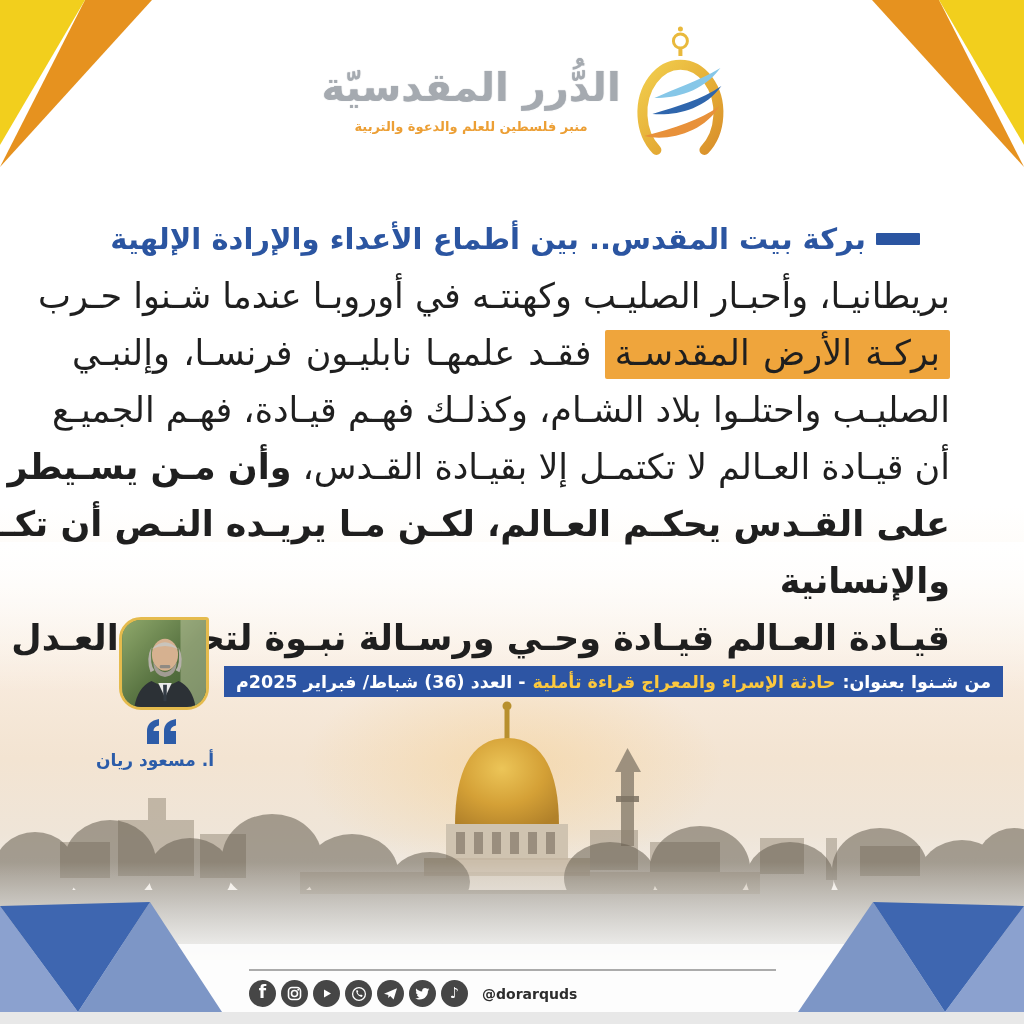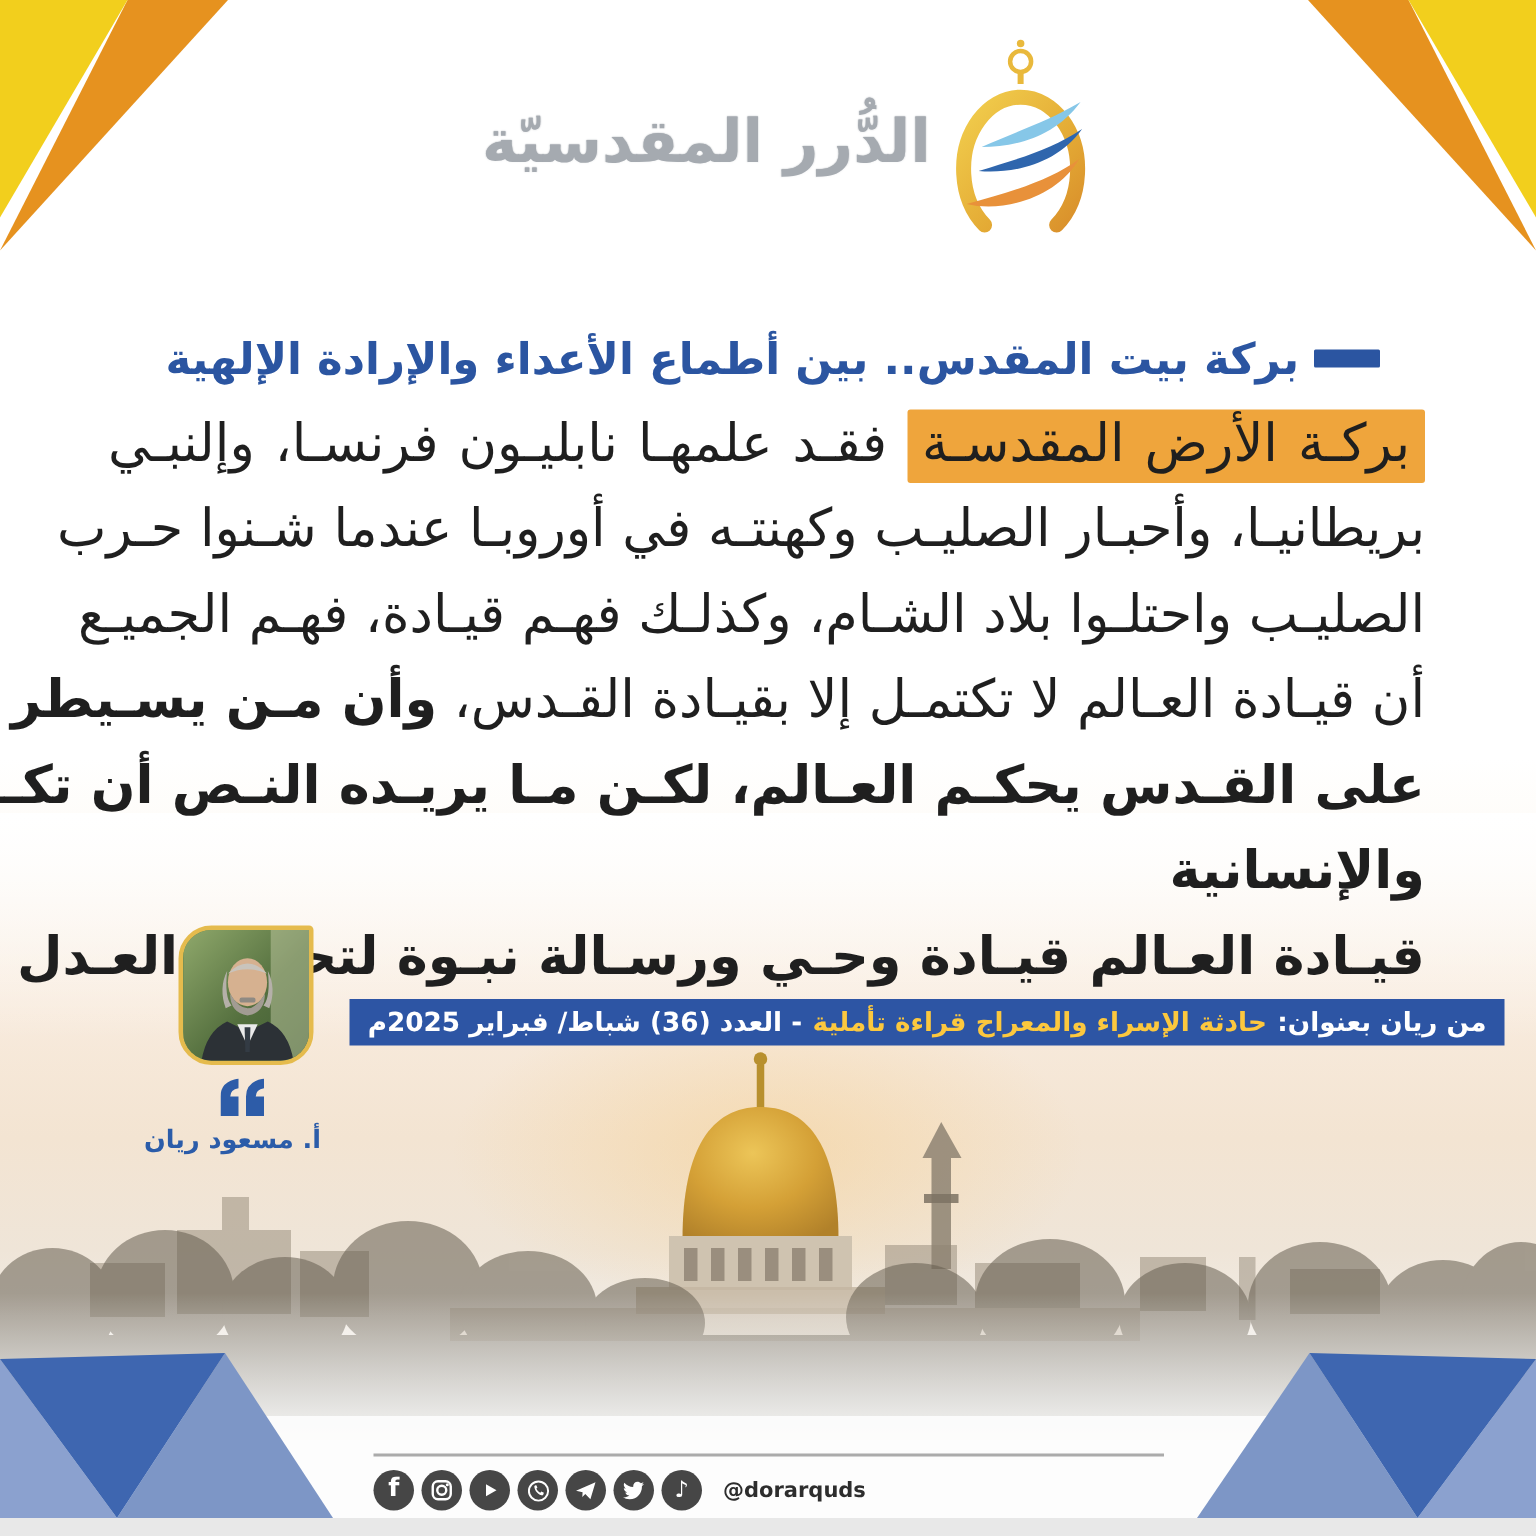--- a/index.html
+++ b/index.html
@@ -159,20 +159,21 @@
     <polygon points="150,2 222,112 78,112" fill="#7d96c6"></polygon>
     <polygon points="0,6 150,2 78,112" fill="#3e66b0"></polygon>
     <polygon points="873,2 945,112 798,112" fill="#7d96c6"></polygon>
     <polygon points="1024,6 1024,112 945,112" fill="#8ba1cf"></polygon>
     <polygon points="873,2 1024,6 945,112" fill="#3e66b0"></polygon>
   </svg>
 
   <header class="logo">
     <div class="logo-textcol">
       <div class="logo-callig">الدُّرر المقدسيّة</div>
+      <div class="logo-tagline">منبر فلسطين للعلم والدعوة والتربية</div>
     </div>
     <svg width="92" height="142" viewBox="0 0 92 142">
       <defs>
         <linearGradient id="goldgrad" x1="0" y1="0" x2="1" y2="1">
           <stop offset="0%" stop-color="#f2cf4e"></stop>
             <stop offset="60%" stop-color="#e4ab35"></stop>
             <stop offset="100%" stop-color="#d98f2b"></stop>
         </linearGradient>
       </defs>
       <g>
@@ -186,22 +187,22 @@
       <path d="M10,112 C40,104 66,96 85,82 C70,108 34,118 10,112 Z" fill="#e8913a"></path>
     </svg>
   </header>
 
   <div class="headline">
     <span class="headline-bar"></span>
     <span>بركة بيت المقدس.. بين أطماع الأعداء والإرادة الإلهية</span>
   </div>
 
   <div class="bodytext">
+    <div class="bline">بريطانيـا، وأحبـار الصليـب وكهنتـه في أوروبـا عندما شـنوا حـرب</div>
     <div class="bline"><span class="hl">بركـة الأرض المقدسـة</span> <span>فقـد علمهـا نابليـون فرنسـا، وإلنبـي</span></div>
-    <div class="bline">بريطانيـا، وأحبـار الصليـب وكهنتـه في أوروبـا عندما شـنوا حـرب</div>
     <div class="bline">الصليـب واحتلـوا بلاد الشـام، وكذلـك فهـم قيـادة، فهـم الجميـع</div>
     <div class="bline"><span>أن قيـادة العـالم لا تكتمـل إلا بقيـادة القـدس،</span> <span class="bold">وأن مـن يسـيطر</span></div>
     <div class="bline bold">على القـدس يحكـم العـالم، لكـن مـا يريـده النـص أن تكـون</div>
     <div class="bline bold last">والإنسانية</div>
     <div class="bline bold">قيـادة العـالم قيـادة وحـي ورسـالة نبـوة لتحقـق العـدل</div>
   </div>
 
   <div class="author">
     <div class="avatar">
       <svg viewBox="0 0 88 92" width="86" height="89">
@@ -228,21 +229,21 @@
     <div class="quote">
       <svg width="34" height="25" viewBox="0 0 34 25" fill="#2d5ca8">
         <path d="M0,25 V12 Q0,2 12,0 V6.5 Q6.5,7.5 6.5,12 H12 V25 Z"></path>
         <path d="M17,25 V12 Q17,2 29,0 V6.5 Q23.5,7.5 23.5,12 H29 V25 Z"></path>
       </svg>
     </div>
     <div class="author-name">أ. مسعود ريان</div>
   </div>
 
   <div class="source-banner">
-    <span>من ريان بعنوان:</span>
+    <span>من شـنوا بعنوان:</span>
     <span class="banner-title">حادثة الإسراء والمعراج  قراءة تأملية</span>
     <span>- العدد (36) شباط/ فبراير 2025م</span>
   </div>
 
   <div class="footer-line"></div>
   <div class="socials">
     <span class="sicon">
         <span class="fb">f</span>
       </span>
     <span class="sicon">

